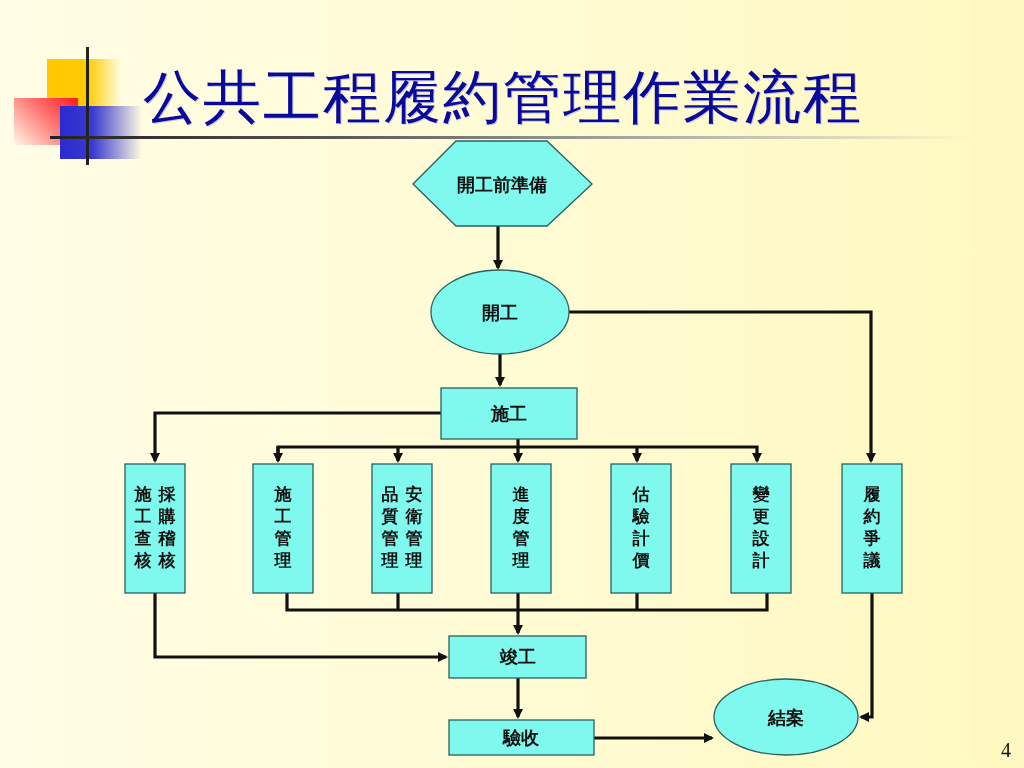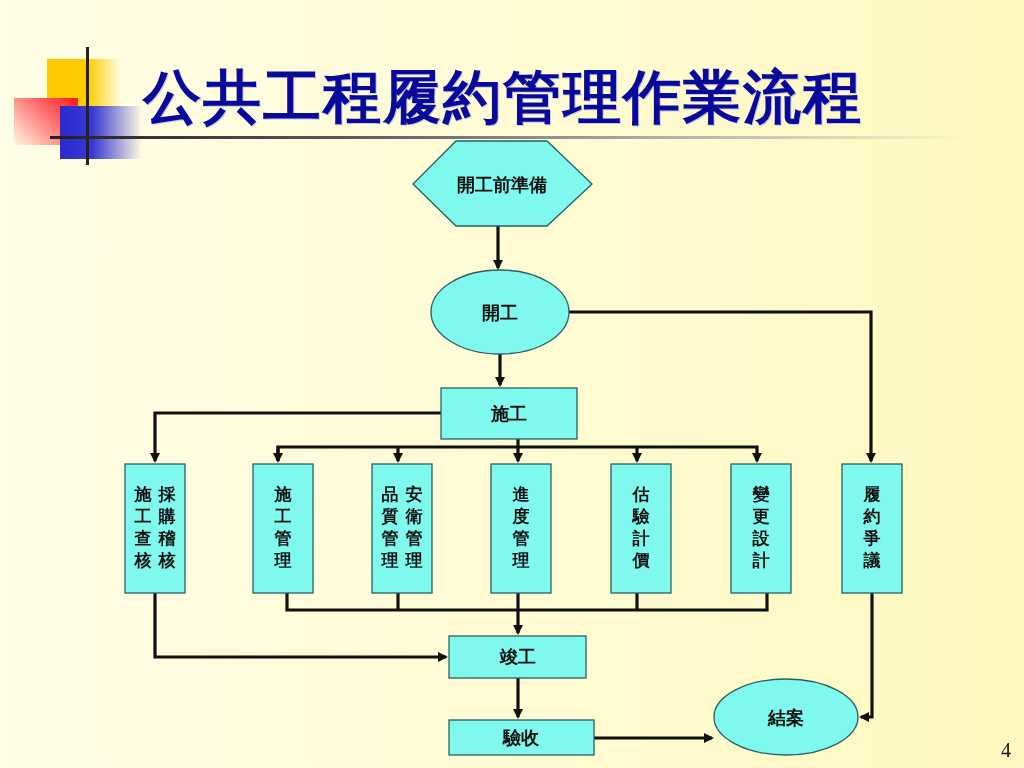--- a/index.html
+++ b/index.html
@@ -13,21 +13,21 @@
     background: linear-gradient(90deg, #ffc800 0%, #ffcc00 55%, rgba(255,230,120,0) 100%); }
   #deco-red { left: 14px; top: 98px; width: 64px; height: 47px;
     background: linear-gradient(225deg, #ff1a1a 0%, #ff6a6a 40%, rgba(255,220,220,0.2) 100%); }
   #deco-blue { left: 60px; top: 106px; width: 82px; height: 53px;
     background: linear-gradient(90deg, #2a2ad0 0%, #3a3ad0 40%, rgba(90,90,230,0) 100%); }
   #deco-vline { left: 86px; top: 47px; width: 3px; height: 118px; background: #222; }
   #deco-hline { left: 50px; top: 136px; width: 920px; height: 3px;
     background: linear-gradient(90deg, #222 0%, #555 30%, #aaa 65%, rgba(230,230,230,0) 100%); }
   #title {
     position: absolute; left: 143px; top: 62px; margin: 0;
-    font-size: 58px; font-weight: bold; color: #0a0a9a; letter-spacing: 2px;
+    font-size: 58px; font-weight: normal; color: #0a0a9a; letter-spacing: 2px;
     line-height: 70px; text-shadow: 1px 1px 0 #c8c8e8;
     font-family: "DejaVu Serif", "Liberation Serif", serif;
   }
   svg#flow { position: absolute; left: 0; top: 0; }
   .node { fill: #7ff9ee; stroke: #2a6060; stroke-width: 1.3; }
   .lbl { font-family: "DejaVu Serif", "Liberation Serif", serif; font-weight: bold;
     font-size: 18px; fill: #111; }
   .vlbl { font-family: "DejaVu Serif", "Liberation Serif", serif; font-weight: bold;
     font-size: 17px; fill: #111; }
   .wire { fill: none; stroke: #111; stroke-width: 3.2; }

